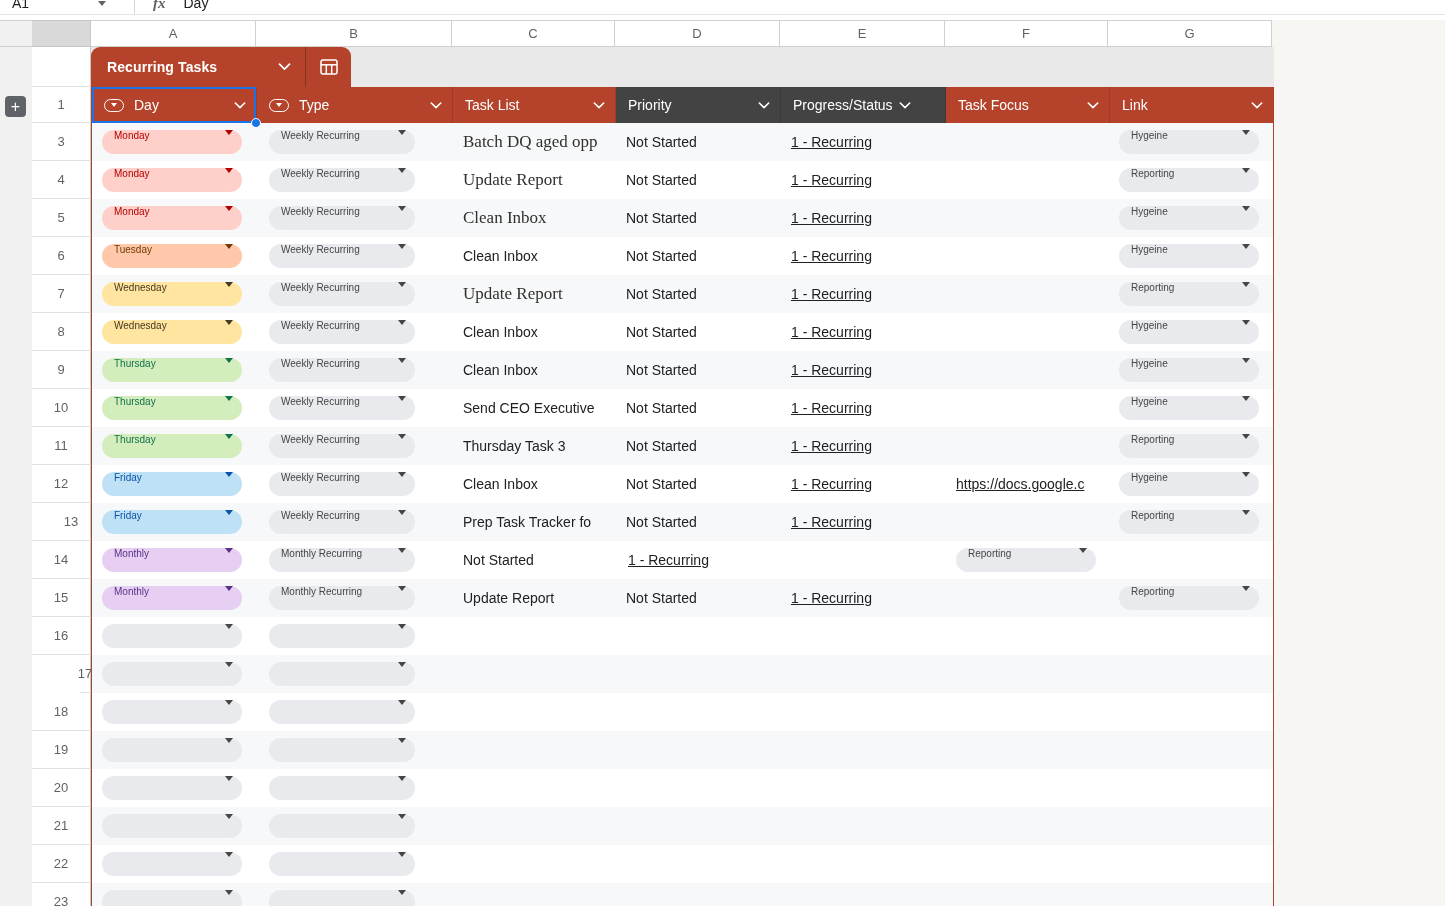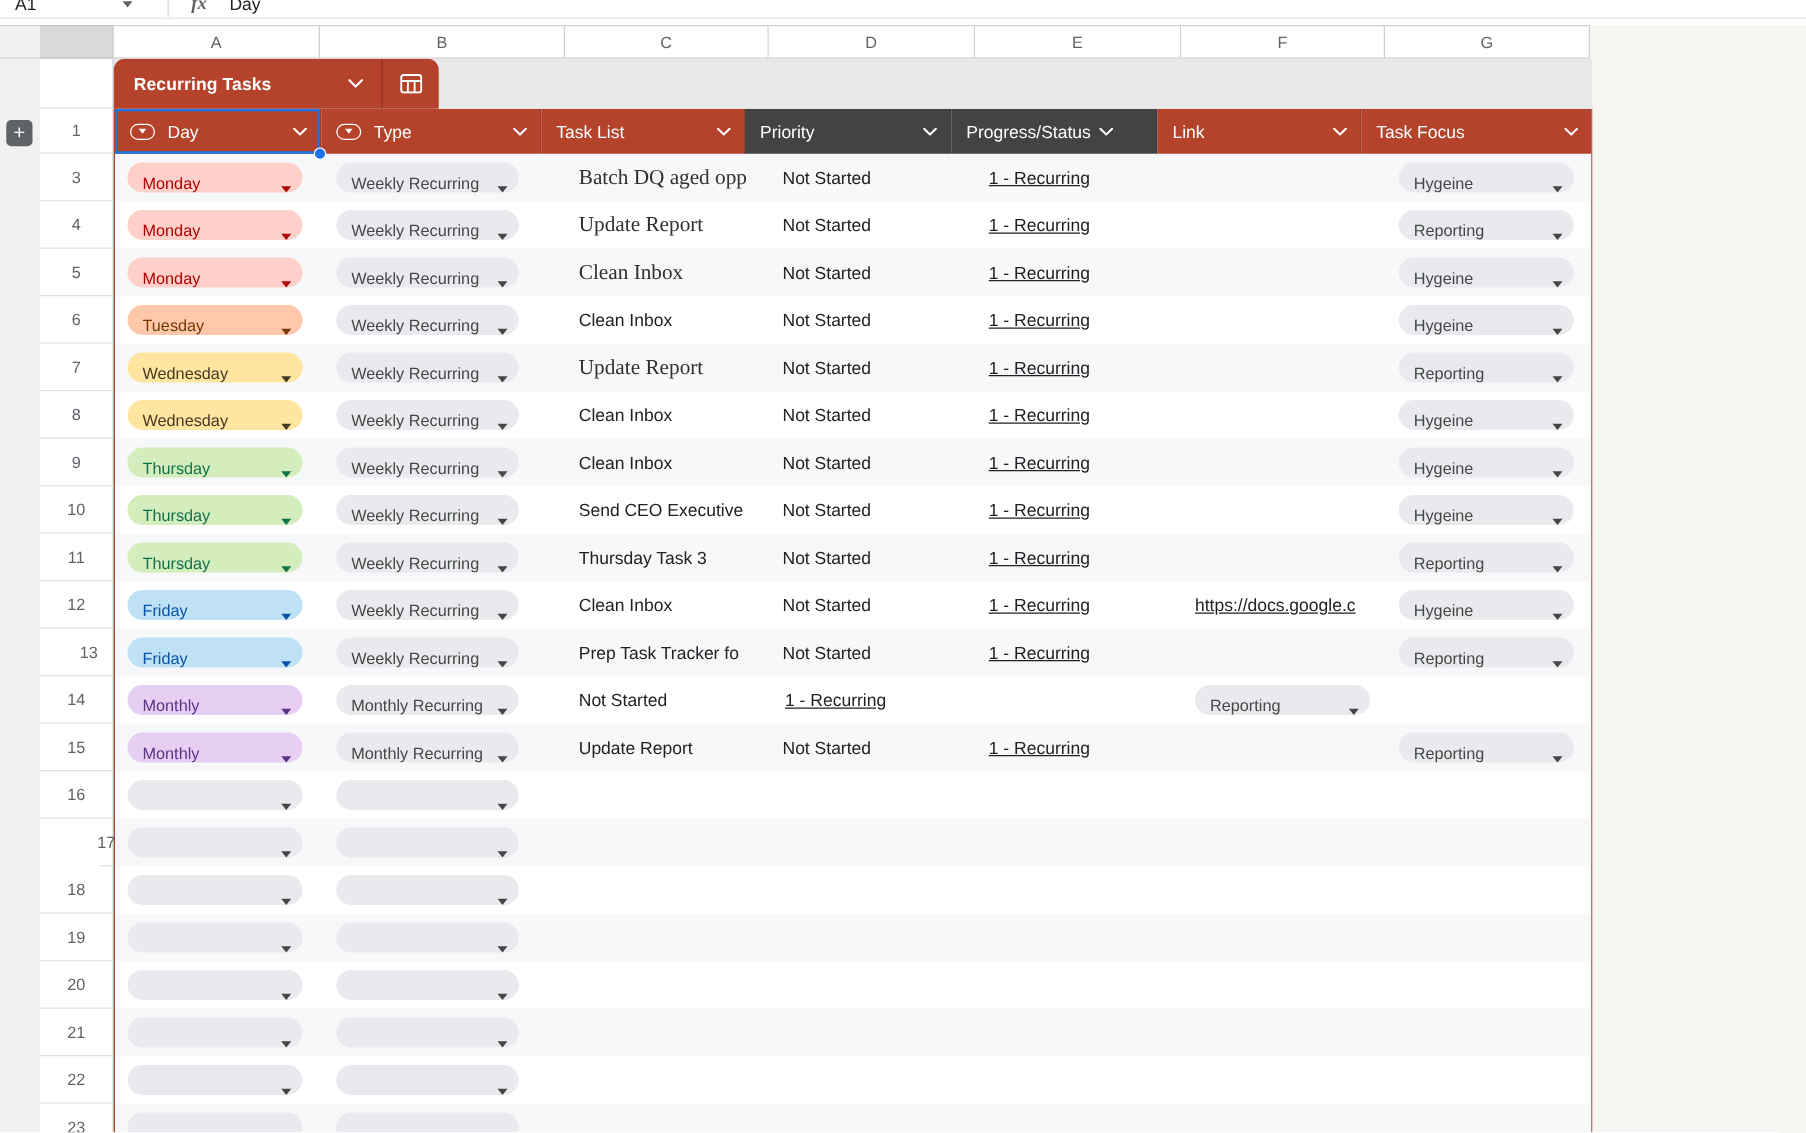--- a/index.html
+++ b/index.html
@@ -62,21 +62,21 @@
   .trow.shade { background:#F7F8F9; }
   .c { height:100%; display:flex; align-items:center; overflow:hidden; flex:none; }
   .cA { width:165px; padding-left:10px; }
   .cB { width:196px; padding-left:12px; }
   .cC { width:163px; padding-left:10px; }
   .cD { width:165px; padding-left:10px; }
   .cE { width:165px; padding-left:10px;text-decoration:underline; }
   .cF { width:163px; padding-left:10px; }
   .cG { flex:1; padding-left:10px; }
 
-  .chip { height:24px; border-radius:12px; display:flex; align-items:flex-end; padding:0 9px 0 12px; font-size:13px; flex:none; cursor:pointer; }
+  .chip { height:24px; border-radius:12px; display:flex; align-items:flex-start; padding:0 9px 0 12px; font-size:10px; flex:none; cursor:pointer; }
   .chip .lbl { flex:1; overflow:hidden; white-space:nowrap; }
   .tri { width:0; height:0; border-left:4.5px solid transparent; border-right:4.5px solid transparent;
          border-top:5.5px solid currentColor; margin-left:6px; flex:none; }
   .wA { width:140px; } .wB { width:146px; } .wG { width:140px; }
 
   .task { font-size:14px; white-space:nowrap; }
   .task.serif { font-family:"Liberation Serif","DejaVu Serif", serif; font-size:17px; color:#30302e; }
   .plain { font-size:14px; white-space:nowrap; }
   .linktxt { text-decoration:underline; white-space:nowrap; font-size:14px; color:#202124; cursor:pointer; }
 
@@ -168,21 +168,21 @@
             </span>
             <span>Day</span>
             <span class="hspacer"></span>
             <span style="display: flex;">
               <svg width="12" height="7" viewBox="0 0 12 7">
                 <polyline points="1.3,1 6,5.6 10.7,1" fill="none" stroke="#fff" stroke-width="1.6" stroke-linecap="round" stroke-linejoin="round"></polyline>
               </svg>
             </span>
             <div class="handle"></div>
           </div>
-          <div class="hcell orange" style="width: 176px;">
+          <div class="hcell orange" style="width: 196px;">
             <span class="oval">
               <span class="mtri"></span>
             </span>
             <span>Type</span>
             <span class="hspacer"></span>
             <span style="display: flex;">
               <svg width="12" height="7" viewBox="0 0 12 7">
                 <polyline points="1.3,1 6,5.6 10.7,1" fill="none" stroke="#fff" stroke-width="1.6" stroke-linecap="round" stroke-linejoin="round"></polyline>
               </svg>
             </span>
@@ -206,38 +206,38 @@
             </span>
           </div>
           <div class="hcell dark" style="width: 165px;">
             <span>Progress/Status</span>
             <span style="display: flex; margin-left: 6px;">
               <svg width="12" height="7" viewBox="0 0 12 7">
                 <polyline points="1.3,1 6,5.6 10.7,1" fill="none" stroke="#fff" stroke-width="1.6" stroke-linecap="round" stroke-linejoin="round"></polyline>
               </svg>
             </span>
           </div>
+          <div class="hcell orange" style="flex: 1 1 0%;">
+            <span>Task Focus</span>
+            <span class="hspacer"></span>
+            <span style="display: flex;">
+              <svg width="12" height="7" viewBox="0 0 12 7">
+                <polyline points="1.3,1 6,5.6 10.7,1" fill="none" stroke="#fff" stroke-width="1.6" stroke-linecap="round" stroke-linejoin="round"></polyline>
+              </svg>
+            </span>
+          </div>
           <div class="hcell orange" style="width: 163px;">
             <span>Link</span>
             <span class="hspacer"></span>
             <span style="display: flex;">
               <svg width="12" height="7" viewBox="0 0 12 7">
                 <polyline points="1.3,1 6,5.6 10.7,1" fill="none" stroke="#fff" stroke-width="1.6" stroke-linecap="round" stroke-linejoin="round"></polyline>
               </svg>
             </span>
           </div>
-          <div class="hcell orange" style="flex: 1 1 0%;">
-            <span>Task Focus</span>
-            <span class="hspacer"></span>
-            <span style="display: flex;">
-              <svg width="12" height="7" viewBox="0 0 12 7">
-                <polyline points="1.3,1 6,5.6 10.7,1" fill="none" stroke="#fff" stroke-width="1.6" stroke-linecap="round" stroke-linejoin="round"></polyline>
-              </svg>
-            </span>
-          </div>
         </div>
       <div id="tbody" style="display:flex;flex-direction:column;flex:1;">
           <div class="trow shade">
             <div class="c cA">
               <div class="chip wA" style="background: rgb(255, 207, 201); color: rgb(177, 2, 2);">
                 <span class="lbl">Monday</span>
                 <span class="tri"></span>
               </div>
             </div>
             <div class="c cB">

